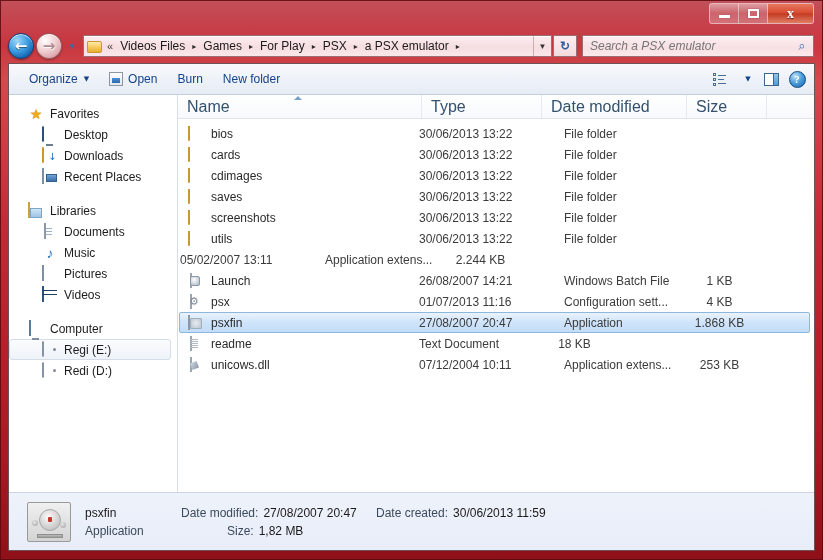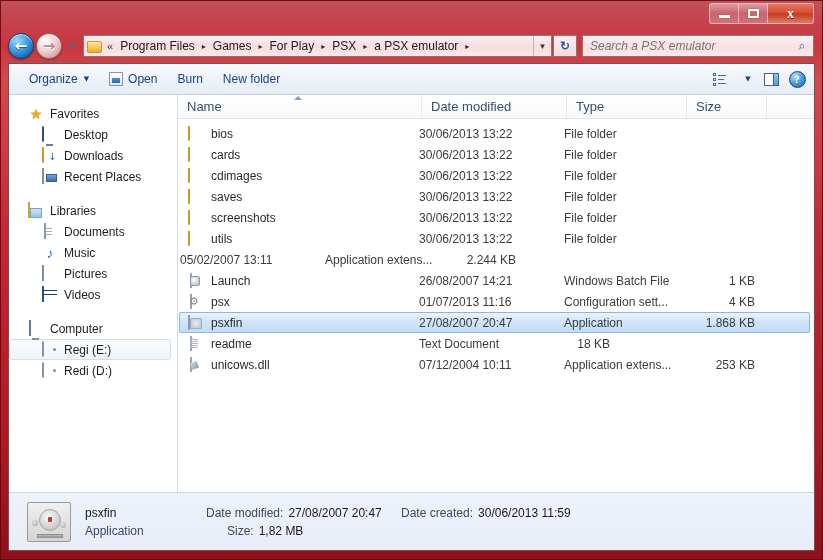--- a/index.html
+++ b/index.html
@@ -346,21 +346,21 @@
   #list-pane { flex: 1 1 auto; display: flex; flex-direction: column; min-width: 0; background: #fff; }
 
   #column-header {
     height: 24px; flex: none; display: flex; align-items: stretch;
     background: linear-gradient(180deg, #ffffff, #f7f9fb);
     border-bottom: 1px solid #dfe4ea;
     position: relative;
   }
   .col-head {
     display: flex; align-items: center;
-    padding-left: 9px; color: #34516e; font-size: 13px;
+    padding-left: 9px; color: #34516e; font-size: 16px;
     border-right: 1px solid #e6eaef;
     position: relative; white-space: nowrap;
     overflow: hidden;
   }
   .col-head.name { width: 244px; flex: none; }
   .col-head.date { width: 145px; flex: none; }
   .col-head.type { width: 120px; flex: none; }
   .col-head.size { width: 80px; flex: none; }
   .col-head.filler { flex: 1 1 auto; border-right: none; }
   #sort-indicator {
@@ -378,21 +378,21 @@
   }
   .file-row.selected {
     background: linear-gradient(180deg, #eaf3fd, #cfe4fa 50%, #c3dcf8);
     border: 1px solid #8cb8e0;
     border-radius: 2px;
   }
   .cell { font-size: 12px; color: #2a2a2a; white-space: nowrap; overflow: hidden; }
   .cell.name { width: 239px; flex: none; display: flex; align-items: center; padding-left: 8px; }
   .cell.date { width: 145px; flex: none; color: #3b3b3b; }
   .cell.type { width: 120px; flex: none; color: #3b3b3b; }
-  .cell.size { width: 80px; flex: none; color: #3b3b3b; text-align: right; padding-right: 9px; }
+  .cell.size { width: 80px; flex: none; color: #3b3b3b; text-align: center; padding-right: 9px; }
 
   .row-icon { width: 16px; height: 16px; margin-right: 7px; flex: none; position: relative; }
 
   
   .ri-folder {
     width: 15px; height: 12px; margin-top: 2px;
     background: linear-gradient(180deg, #ffeaac, #f6ca60 50%, #e9ad33);
     border: 1px solid #c9982c; border-radius: 1px 2px 2px 1px;
   }
   .ri-folder::after {
@@ -474,21 +474,21 @@
     background: linear-gradient(180deg, #bdbdbd, #9d9d9d);
     border: 1px solid #8f8f8f;
   }
   #details-text { display: flex; flex-direction: column; gap: 4px; }
   .det-line { display: flex; align-items: center; font-size: 12px; white-space: nowrap; }
   .det-name { width: 96px; flex: none; color: #1a1a1a; }
   .det-type { width: 96px; flex: none; color: #3b4a5c; }
   .det-label { color: #3b4a5c; }
   .det-value { color: #1a1a1a; margin-left: 5px; }
   .det-group { display: flex; align-items: center; }
-  .det-group.g1 { width: 195px; flex: none; margin-left: 25px; }
+  .det-group.g1 { width: 195px; flex: none; }
   .det-group.g1b { width: 195px; flex: none; padding-left: 46px; }
 </style>
 </head>
 <body>
 
 <div id="window-frame">
   <div id="frame-gloss"></div>
 
   <div id="title-bar">
     <div id="window-buttons">
@@ -513,21 +513,21 @@
     </div>
     <div id="history-dropdown">
       <span>▼</span>
     </div>
 
     <div id="address-bar">
       <div id="breadcrumb">
         <span class="crumb-folder-icon"></span>
         <span class="crumb-sep-dbl">«</span>
 
-        <span class="crumb">Program Files</span>
+        <span class="crumb">Videos Files</span>
         <span class="crumb-arrow">▸</span>
 
         <span class="crumb">Games</span>
         <span class="crumb-arrow">▸</span>
 
         <span class="crumb">For Play</span>
         <span class="crumb-arrow">▸</span>
 
         <span class="crumb">PSX</span>
         <span class="crumb-arrow">▸</span>
@@ -664,25 +664,25 @@
 
       </div>
 
       <div id="list-pane">
 
         <div id="column-header">
           <div class="col-head name">
             <span>Name</span>
             <span id="sort-indicator"></span>
           </div>
+          <div class="col-head type">
+            <span>Type</span>
+          </div>
           <div class="col-head date">
             <span>Date modified</span>
-          </div>
-          <div class="col-head type">
-            <span>Type</span>
           </div>
           <div class="col-head size">
             <span>Size</span>
           </div>
           <div class="col-head filler"></div>
         </div>
 
         <div id="file-rows">
             <div class="file-row">
               <div class="cell name">

